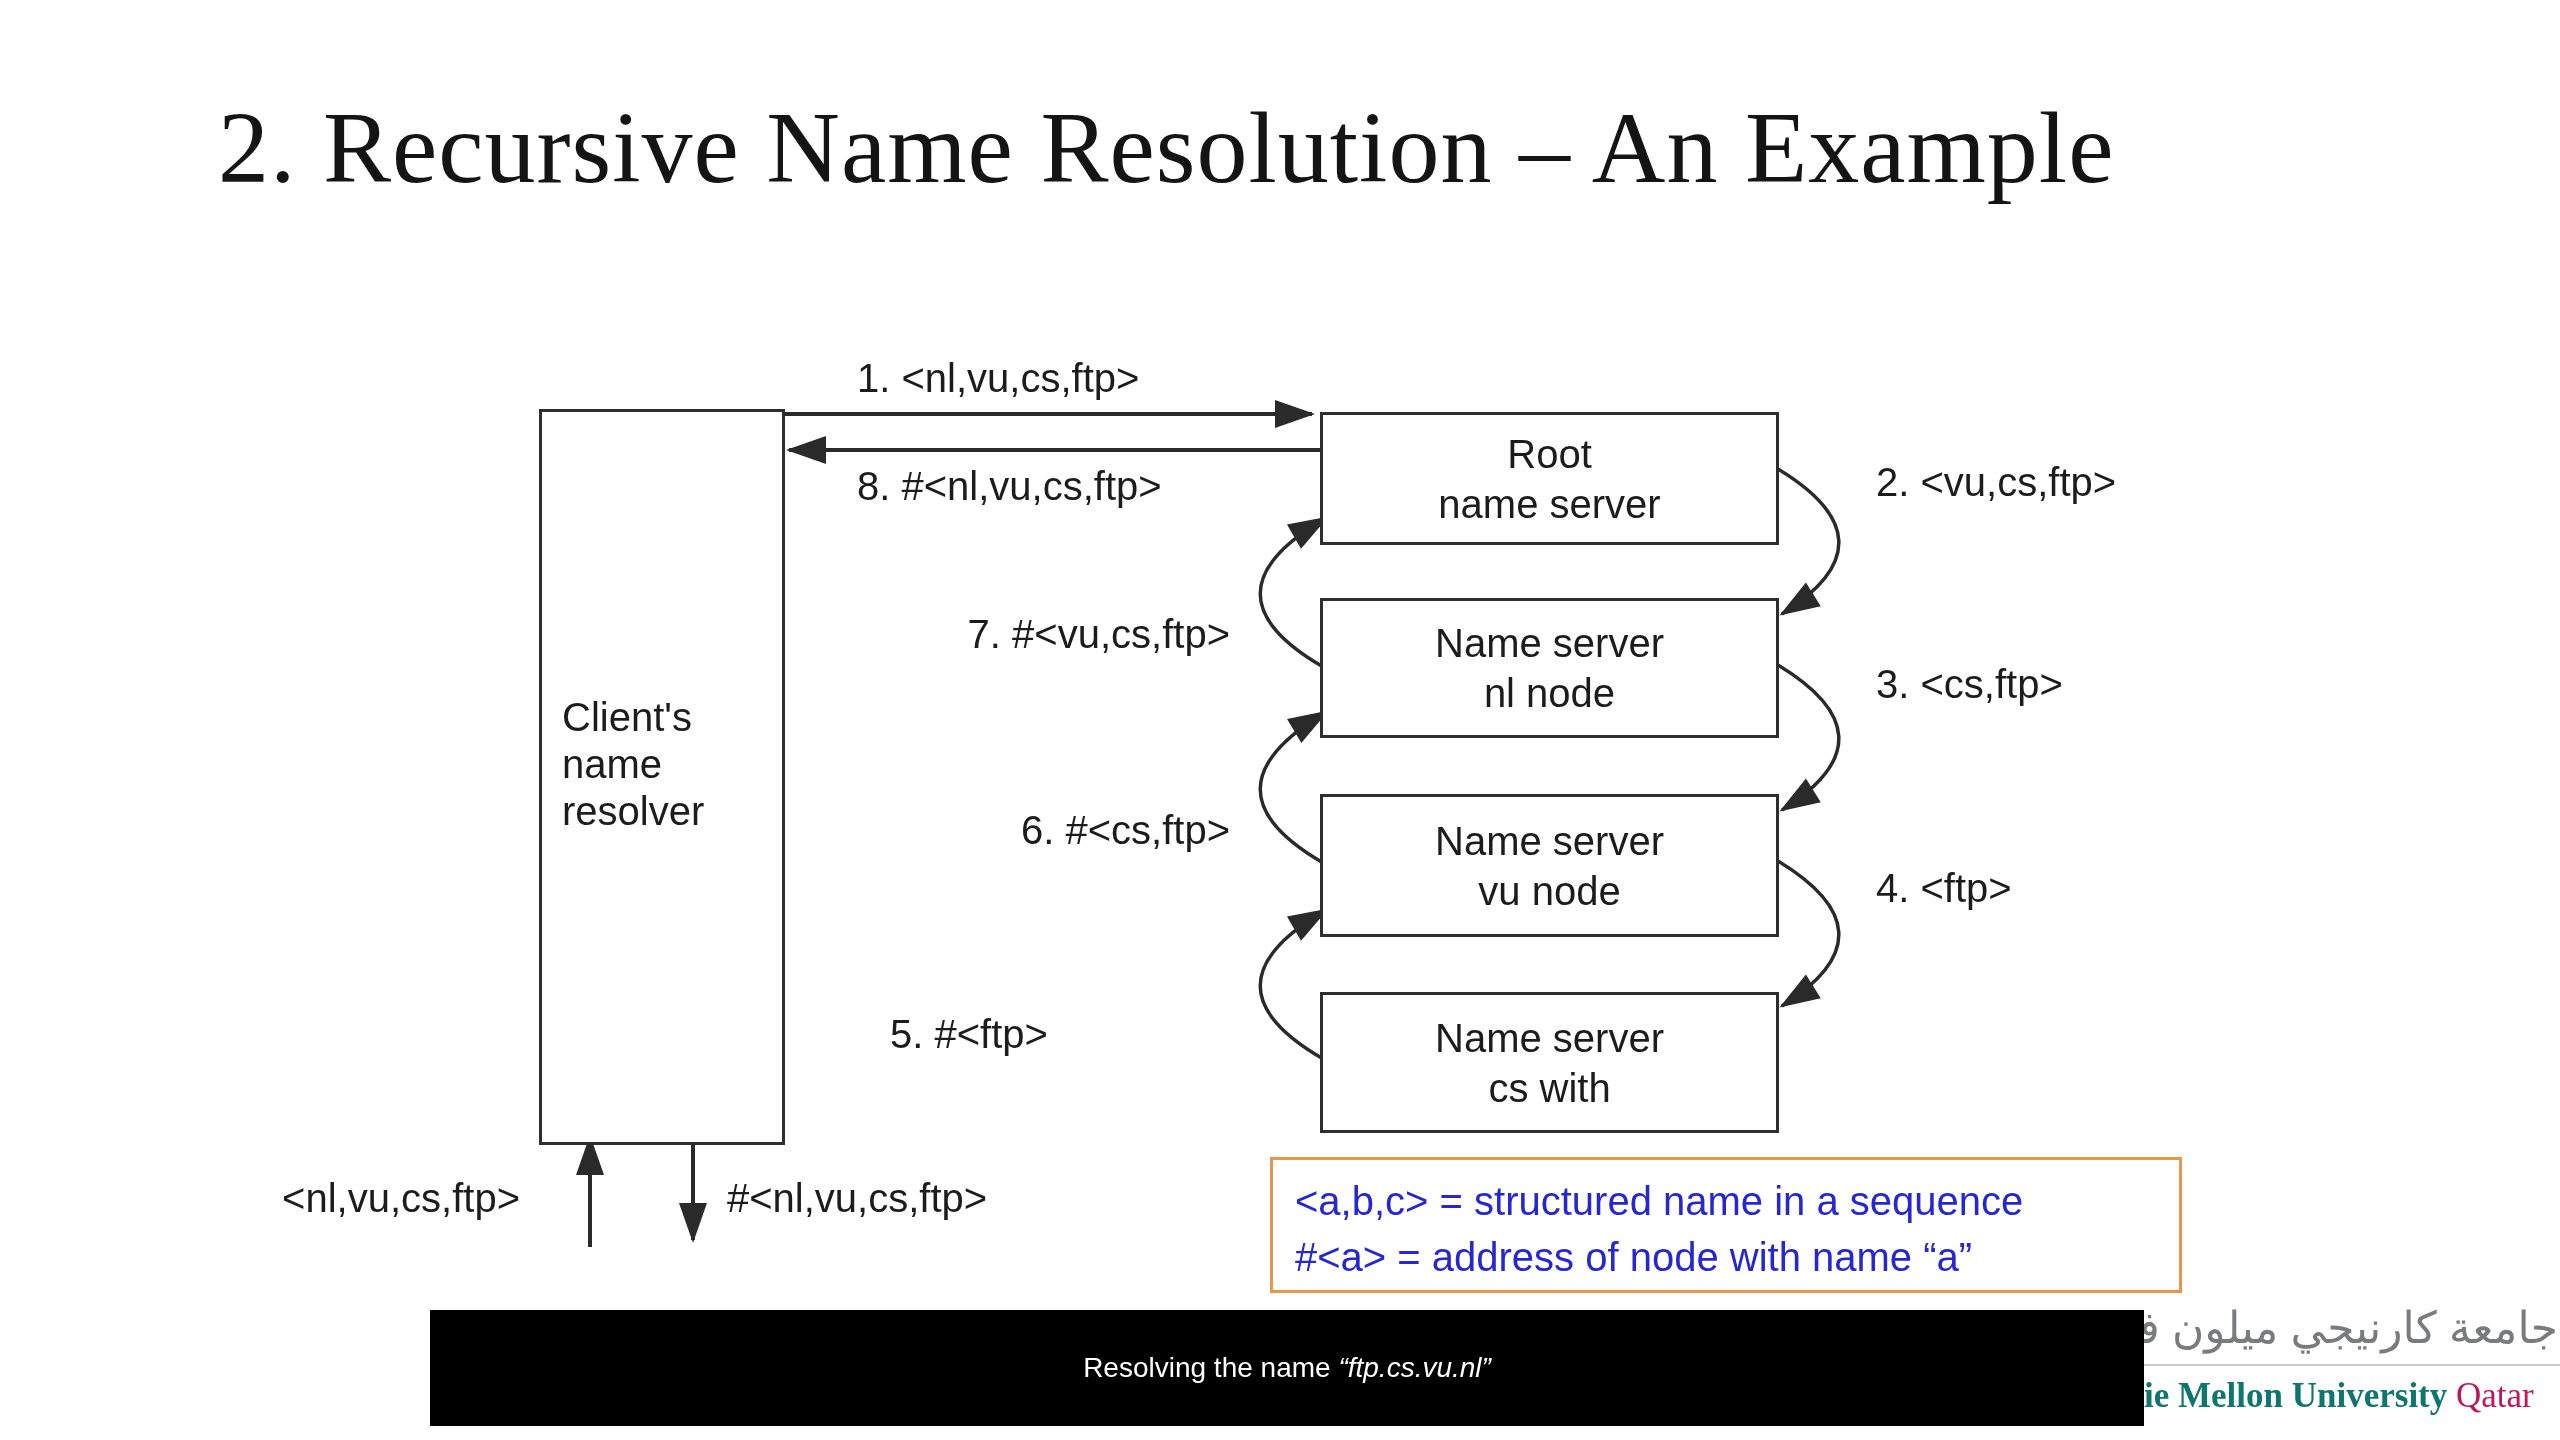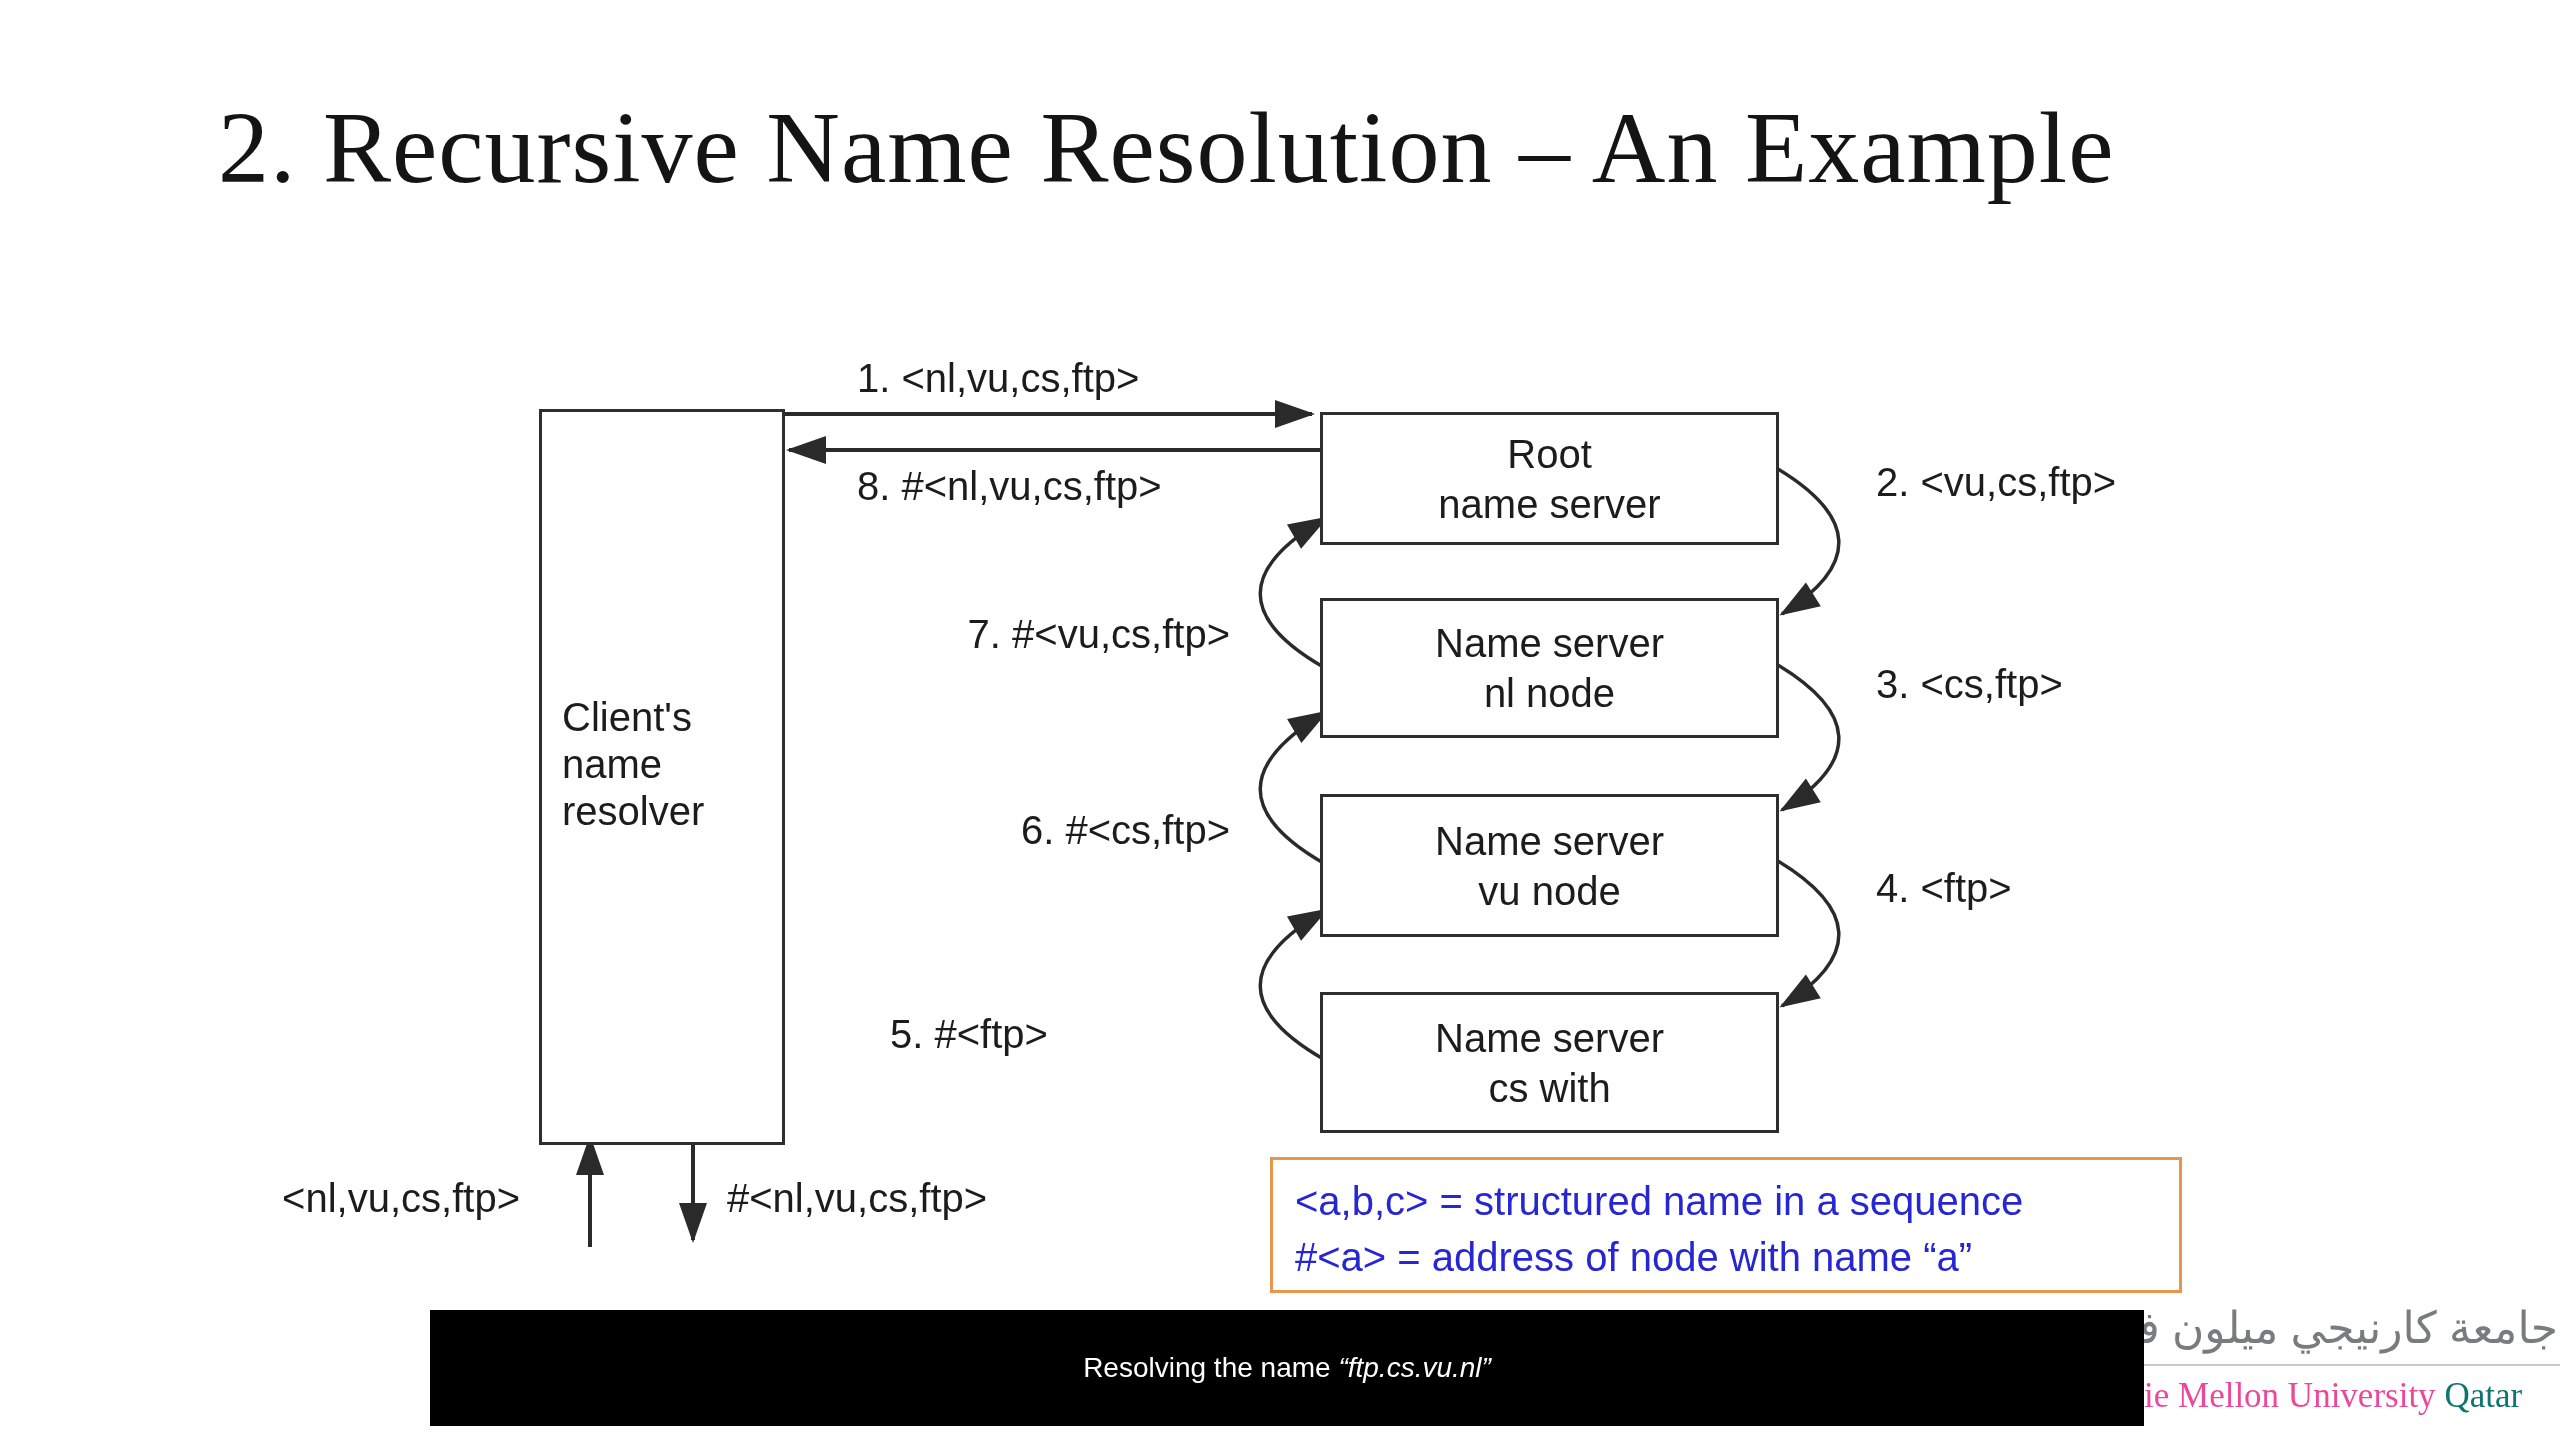--- a/index.html
+++ b/index.html
@@ -56,22 +56,22 @@
   }
   .logo-arabic{
     position:absolute; right:2px; top:0px; font-size:44px; color:#7a7b7e;
     direction:rtl; white-space:nowrap; line-height:64px;
   }
   .logo-divider{position:absolute; left:44px; right:0; top:68px; height:2px; background:#c8c9cb;}
   .logo-english{
     position:absolute; left:44px; top:74px; white-space:nowrap;
     font-family:"Liberation Serif", serif; font-size:35px; line-height:52px;
   }
-  .logo-english .red{color:#ec4899; font-weight:400;}
-  .logo-english .gray{color:#0f766e; font-weight:400;}
+  .logo-english .red{color:#0f766e; font-weight:700;}
+  .logo-english .gray{color:#be185d; font-weight:400;}
 </style>
 </head>
 <body>
 
 <div class="slide">
 
   <div class="title">2. Recursive Name Resolution – An Example</div>
 
   <svg class="arrows" viewBox="0 0 2560 1440" xmlns="http://www.w3.org/2000/svg" aria-hidden="true">
     <defs>

